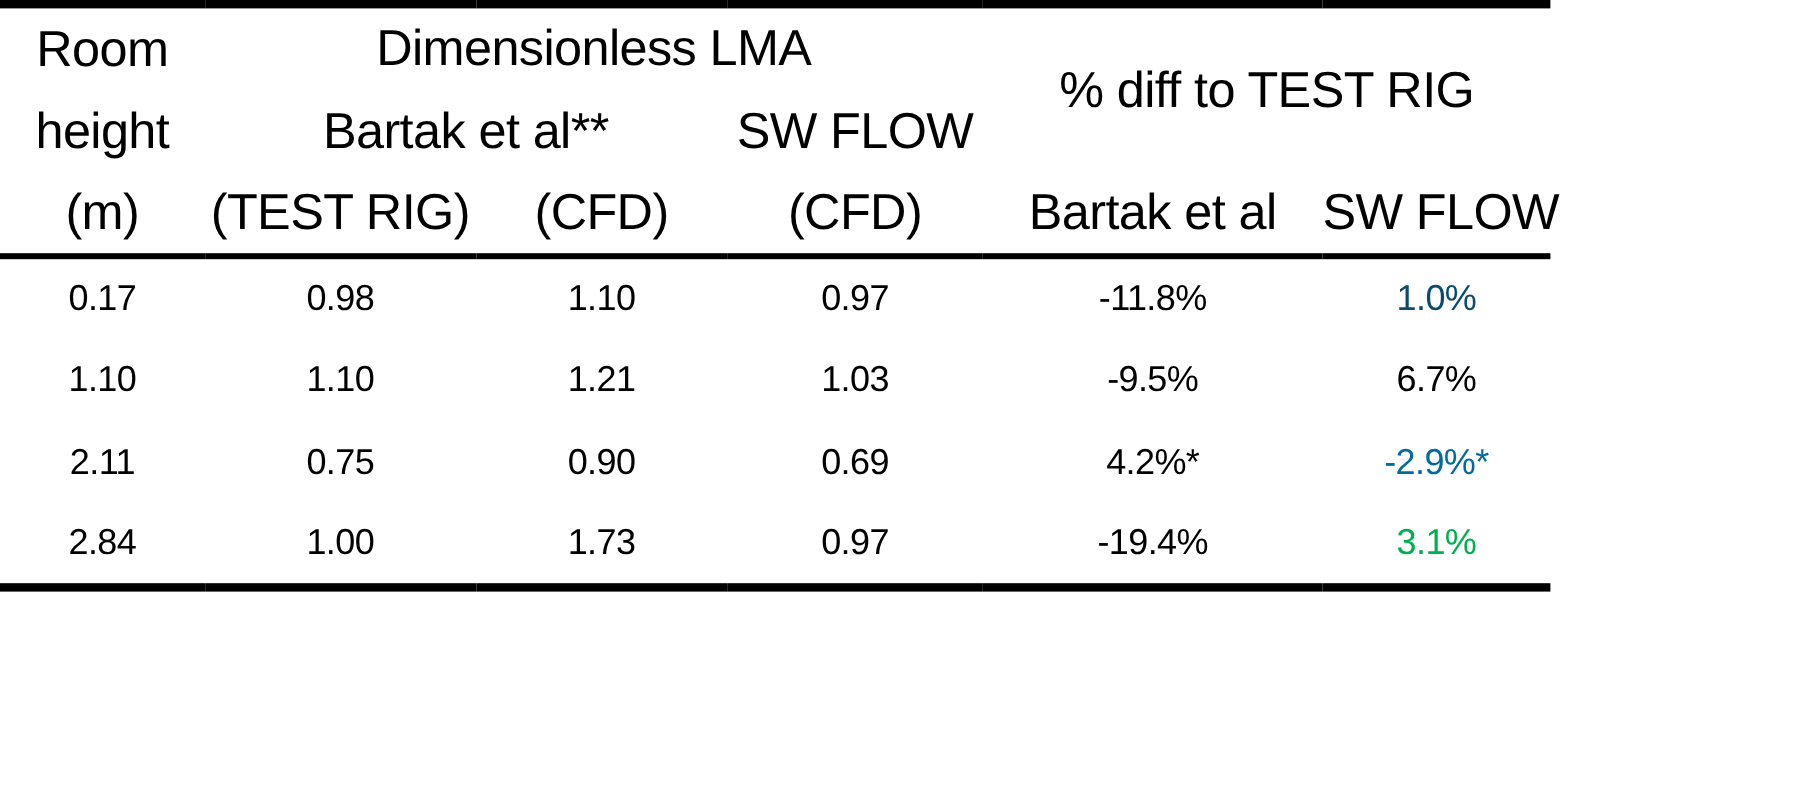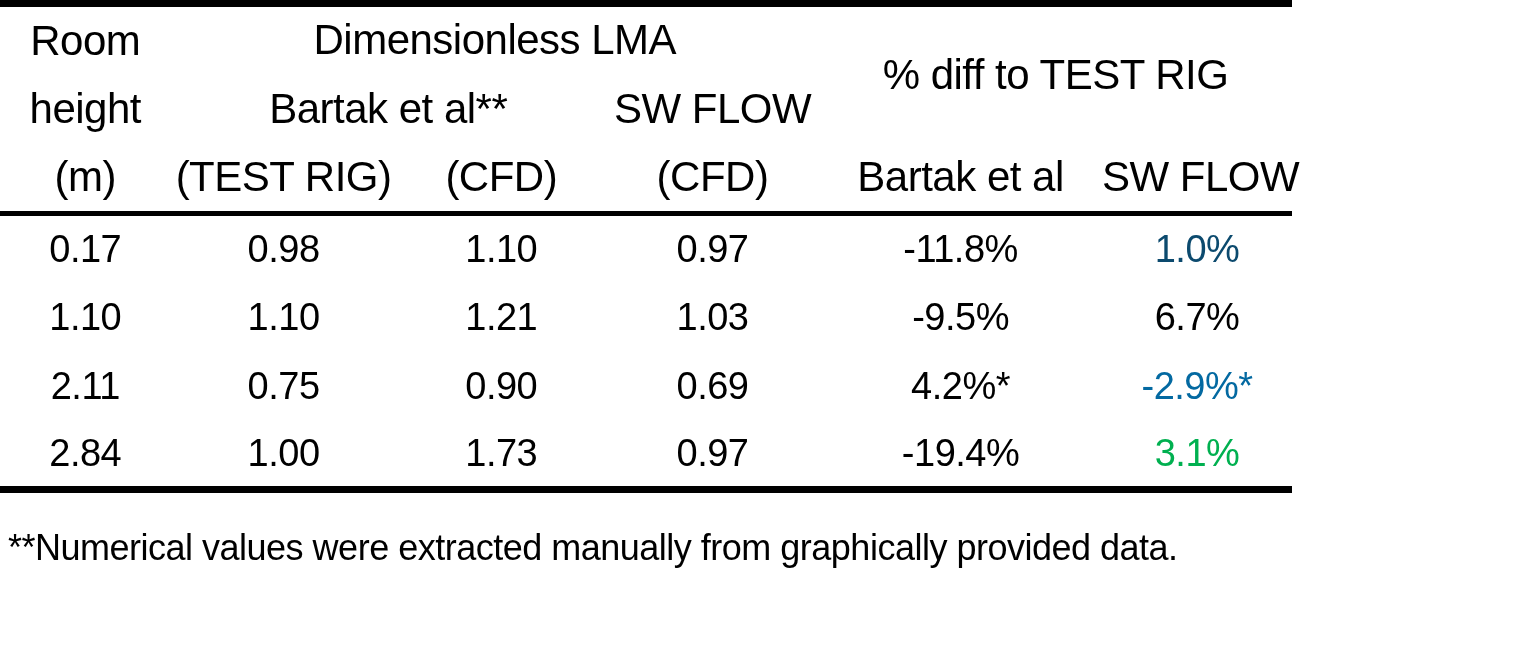--- a/index.html
+++ b/index.html
@@ -30,21 +30,21 @@
     white-space: nowrap;
     overflow: visible;
   }
   thead th {
     font-size: 42px;
     letter-spacing: -0.5px;
   }
   thead tr { height: 68px; }
   tbody tr { height: 69px; }
   tbody td {
-    font-size: 38px;
+    font-size: 30px;
     letter-spacing: -0.5px;
   }
   .hdr-bottom { border-bottom: 5px solid #000000; }
   .room-hdr div { line-height: 68px; }
   .lma-span { padding-left: 36px; }
   .pctdiff-span { padding-left: 60px; }
   .green { color: #00B050; }
   .footnotes {
     padding-left: 8px;
   }
@@ -120,14 +120,13 @@
       <td>1.00</td>
       <td>1.73</td>
       <td>0.97</td>
       <td>-19.4%</td>
       <td class="green" style="color: rgb(0, 176, 80);">3.1%</td>
     </tr>
   </tbody>
 </table>
 
 <div class="footnotes">
-  <div class="footnote footnote-2">**Numerical values were extracted manually from graphically provided data.</div>
 </div>
 
 </body></html>

